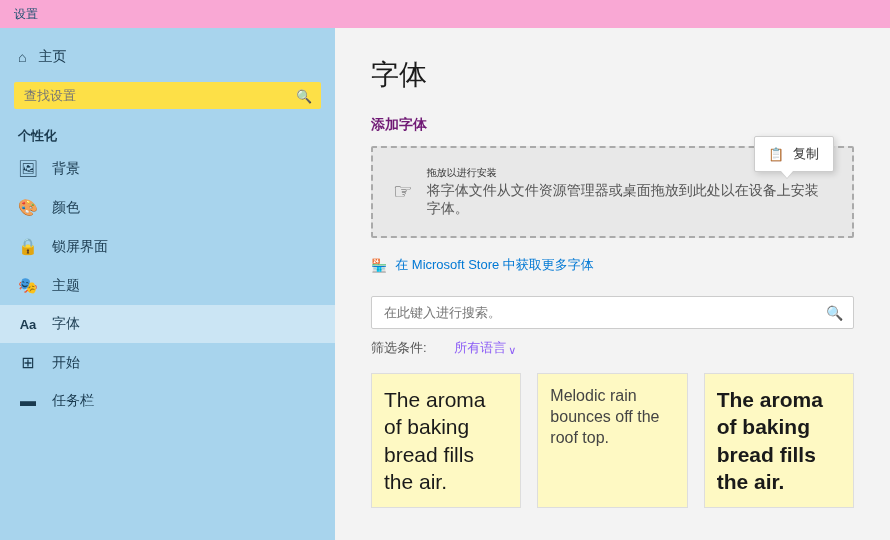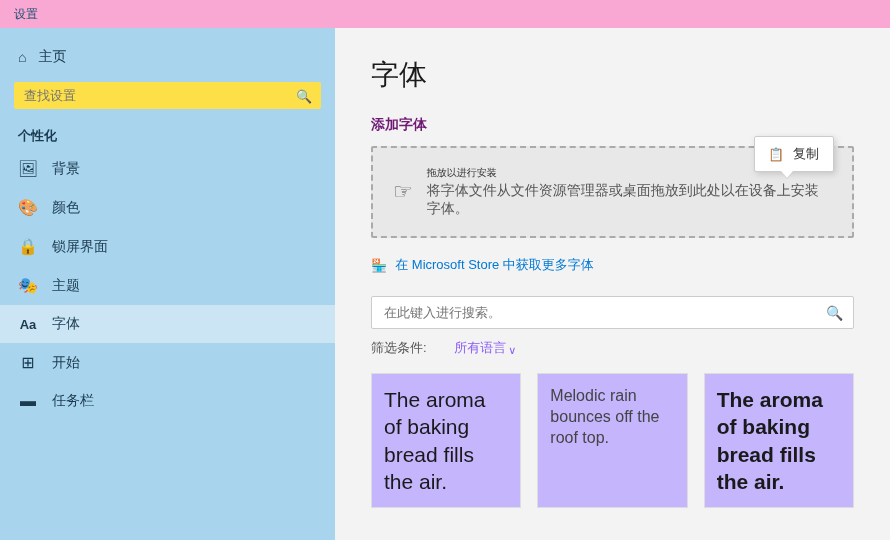--- a/index.html
+++ b/index.html
@@ -249,21 +249,21 @@
     .filter-value .chevron { font-size: 11px; }
 
     
     .font-preview-grid {
       display: grid;
       grid-template-columns: 1fr 1fr 1fr;
       gap: 16px;
     }
 
     .font-preview-card {
-      background: #c4b5fd;
+      background: #fef9c3;
       padding: 12px;
       border: 1px solid #ddd;
       cursor: pointer;
     }
 
     .font-preview-text {
       font-size: 20px;
       color: #1a1a1a;
       line-height: 1.3;
     }

